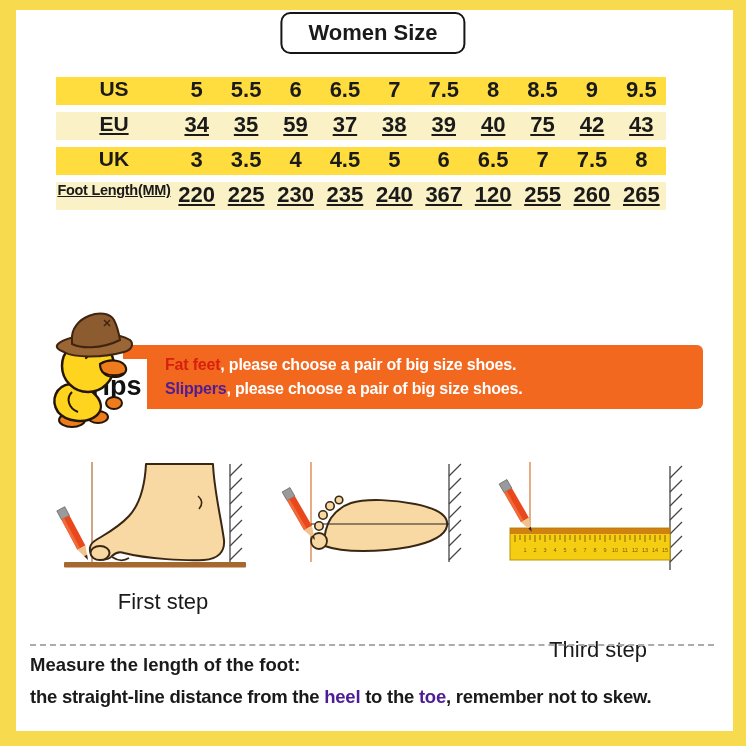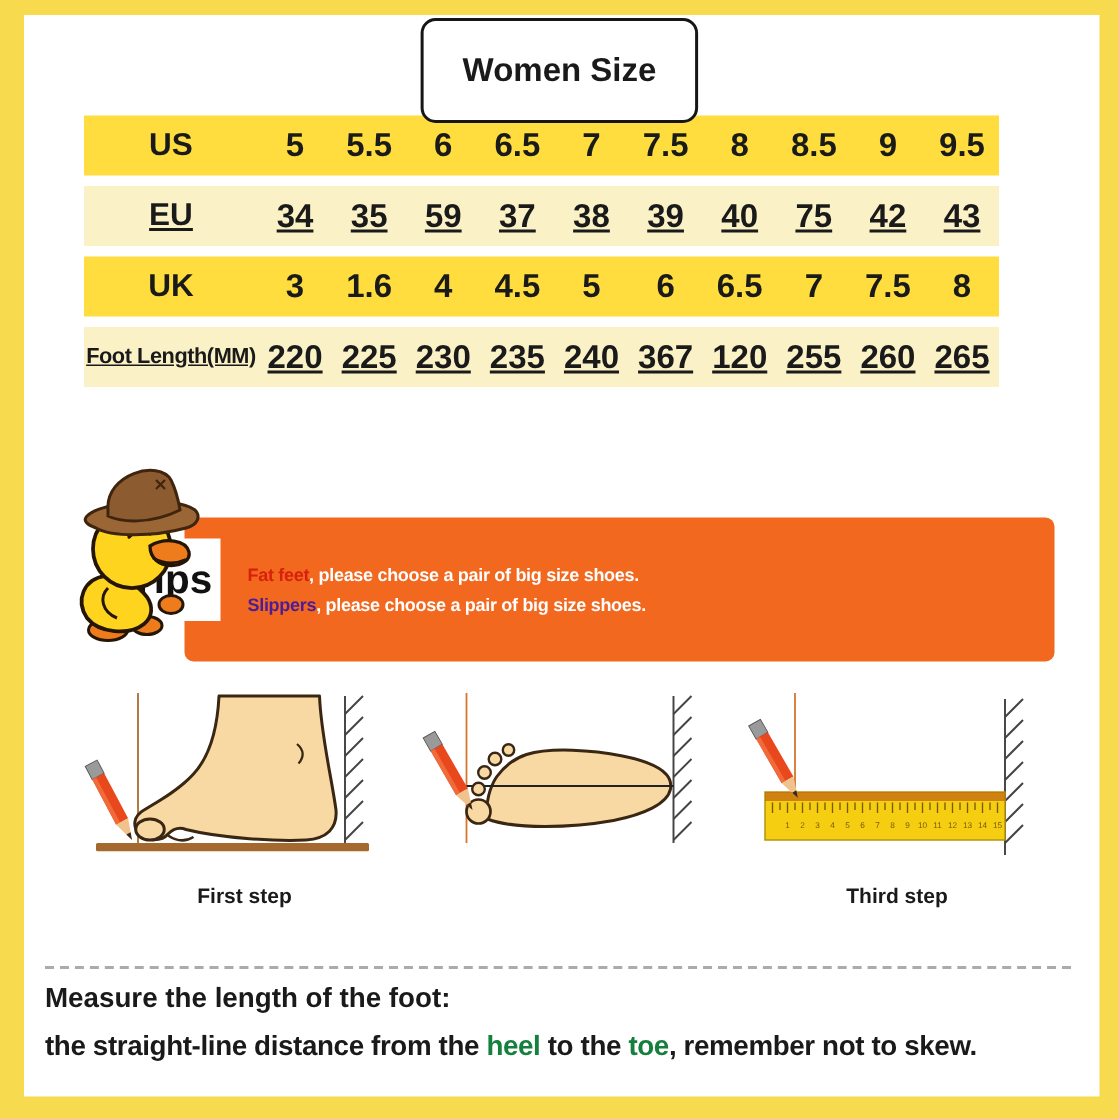--- a/index.html
+++ b/index.html
@@ -3,56 +3,56 @@
 <meta charset="utf-8">
 <style>
   html,body{margin:0;padding:0;background:#fff;}
   .canvas{position:relative;width:746px;height:746px;background:#ffffff;overflow:hidden;
           font-family:"Liberation Sans",sans-serif;color:#1a1a1a;}
   .frame{position:absolute;inset:0;border-style:solid;border-color:#F7DA4D;
          border-width:10px 13px 15px 16px;pointer-events:none;z-index:40;}
   
   .title-box{position:absolute;top:12px;left:50%;transform:translateX(-50%);
              background:#fff;border:2.5px solid #161616;border-radius:10px;
-             padding:20px 26px;font-size:22px;font-weight:700;z-index:5;}
+             padding:6px 26px;font-size:22px;font-weight:700;z-index:5;}
   
   .size-table{position:absolute;left:56px;top:77px;width:610px;}
-  .trow{display:flex;align-items:center;height:40px;margin-bottom:7px;}
+  .trow{display:flex;align-items:flex-start;height:28px;margin-bottom:7px;}
   .trow.bright{background:#FFDD3E;}
   .trow.pale{background:#FAF1C6;text-decoration:underline;}
   .rlabel{width:116px;text-align:center;font-weight:700;font-size:21px;}
   .rlabel.small{font-size:14.5px;letter-spacing:-0.3px;}
   .cell{flex:1;text-align:center;font-weight:600;font-size:22px;}
   
-  .tips-box{position:absolute;left:123px;top:345px;width:580px;height:96px;background:#F2681F;
-            border-radius:6px;color:#fff;font-weight:700;font-size:12px;letter-spacing:-0.2px;
+  .tips-box{position:absolute;left:123px;top:345px;width:580px;height:64px;background:#F2681F;
+            border-radius:6px;color:#fff;font-weight:700;font-size:16px;letter-spacing:-0.2px;
             display:flex;flex-direction:column;justify-content:center;gap:6px;
             padding-left:42px;box-sizing:border-box;z-index:1;}
   .hl-red{color:#D8200D;}
   .hl-green{color:#4c1d95;}
   .tips-sign{position:absolute;left:81px;top:359px;width:66px;height:55px;background:#fff;
              display:flex;align-items:center;justify-content:center;font-weight:800;
              font-size:27px;color:#111;z-index:2;}
   .duck{position:absolute;left:28px;top:300px;width:138px;height:128px;z-index:3;}
   
   .step-svg{position:absolute;top:458px;height:118px;}
   #svg-step1{left:48px;width:212px;}
   #svg-step2{left:263px;width:212px;}
   #svg-step3{left:478px;width:218px;}
   .step-label{position:absolute;top:589px;width:200px;text-align:center;
-              font-weight:700;font-size:14px;}
+              font-weight:400;font-size:22px;}
   #lbl-step1{left:63px;}
   #lbl-step2{left:278px;}
-  #lbl-step3{left:498px;}
+  #lbl-step3{left:498px;margin-top:48px;}
   
   .dash-sep{position:absolute;left:30px;right:32px;top:644px;border-top:2px dashed #ABABAB;}
   .foot-line1{position:absolute;left:30px;top:654px;font-weight:700;font-size:18.5px;}
   .foot-line2{position:absolute;left:30px;top:686px;font-weight:700;font-size:18.5px;
               letter-spacing:-0.25px;white-space:nowrap;}
-  .fred{color:#15803d;}
+  .fred{color:#4c1d95;}
 </style>
 </head>
 <body>
 
 <div class="canvas">
 
   <div class="frame"></div>
 
   <div class="title-box">
     <span>Women Size</span>
@@ -81,21 +81,21 @@
       <div class="cell">38</div>
       <div class="cell">39</div>
       <div class="cell">40</div>
       <div class="cell">75</div>
       <div class="cell">42</div>
       <div class="cell">43</div>
     </div>
     <div class="trow bright">
       <div class="rlabel">UK</div>
       <div class="cell">3</div>
-      <div class="cell">1.6</div>
+      <div class="cell">3.5</div>
       <div class="cell">4</div>
       <div class="cell">4.5</div>
       <div class="cell">5</div>
       <div class="cell">6</div>
       <div class="cell">6.5</div>
       <div class="cell">7</div>
       <div class="cell">7.5</div>
       <div class="cell">8</div>
     </div>
     <div class="trow pale">

